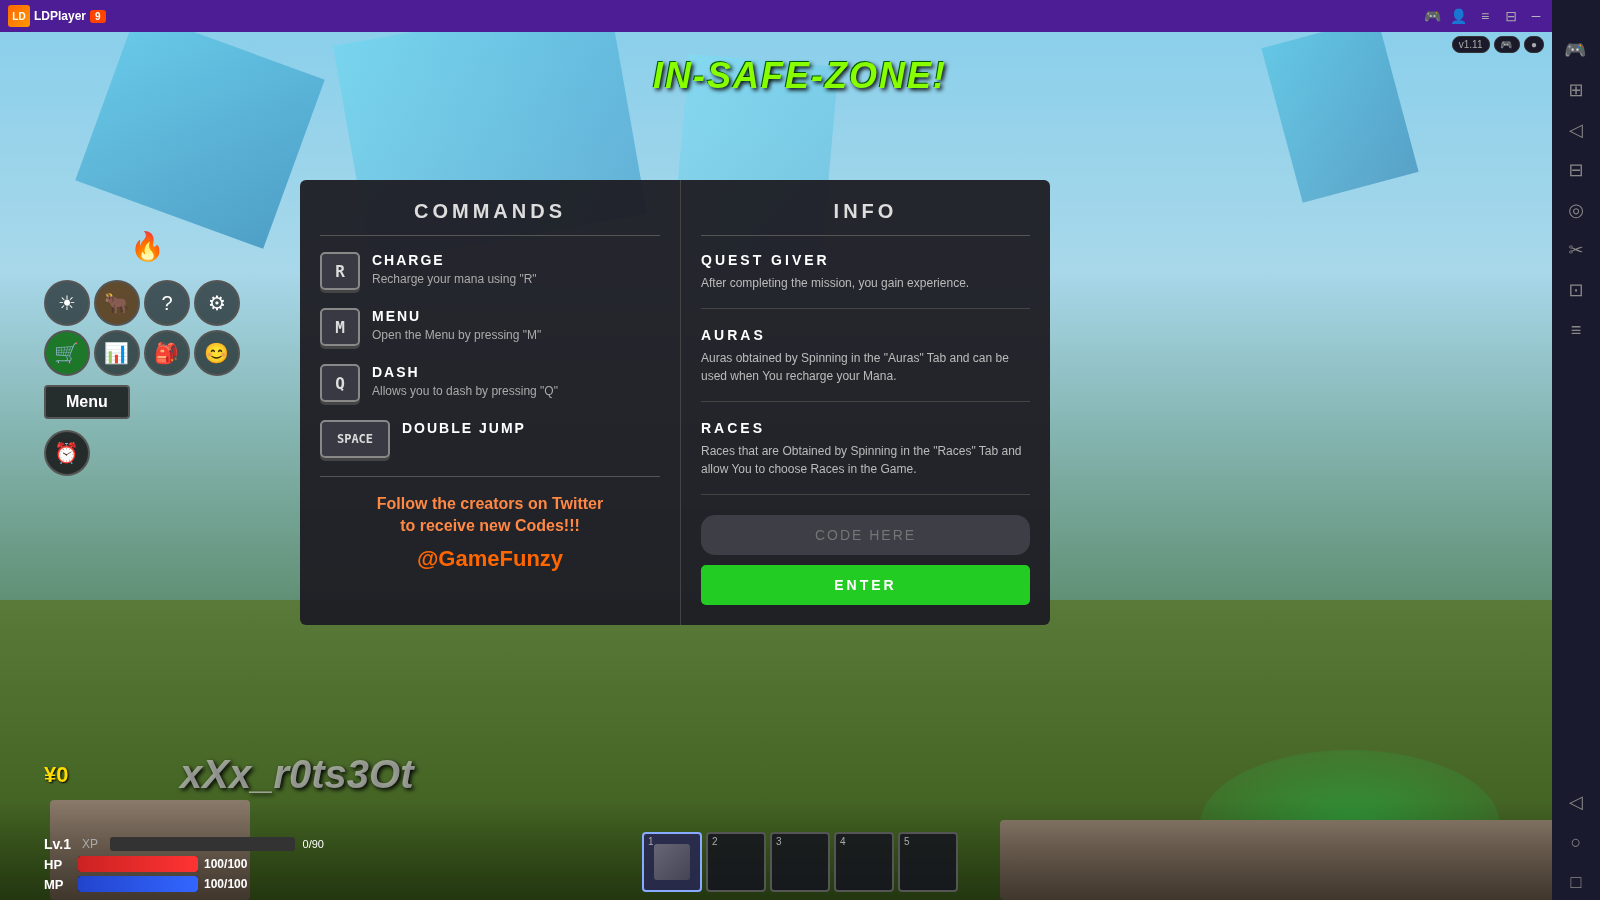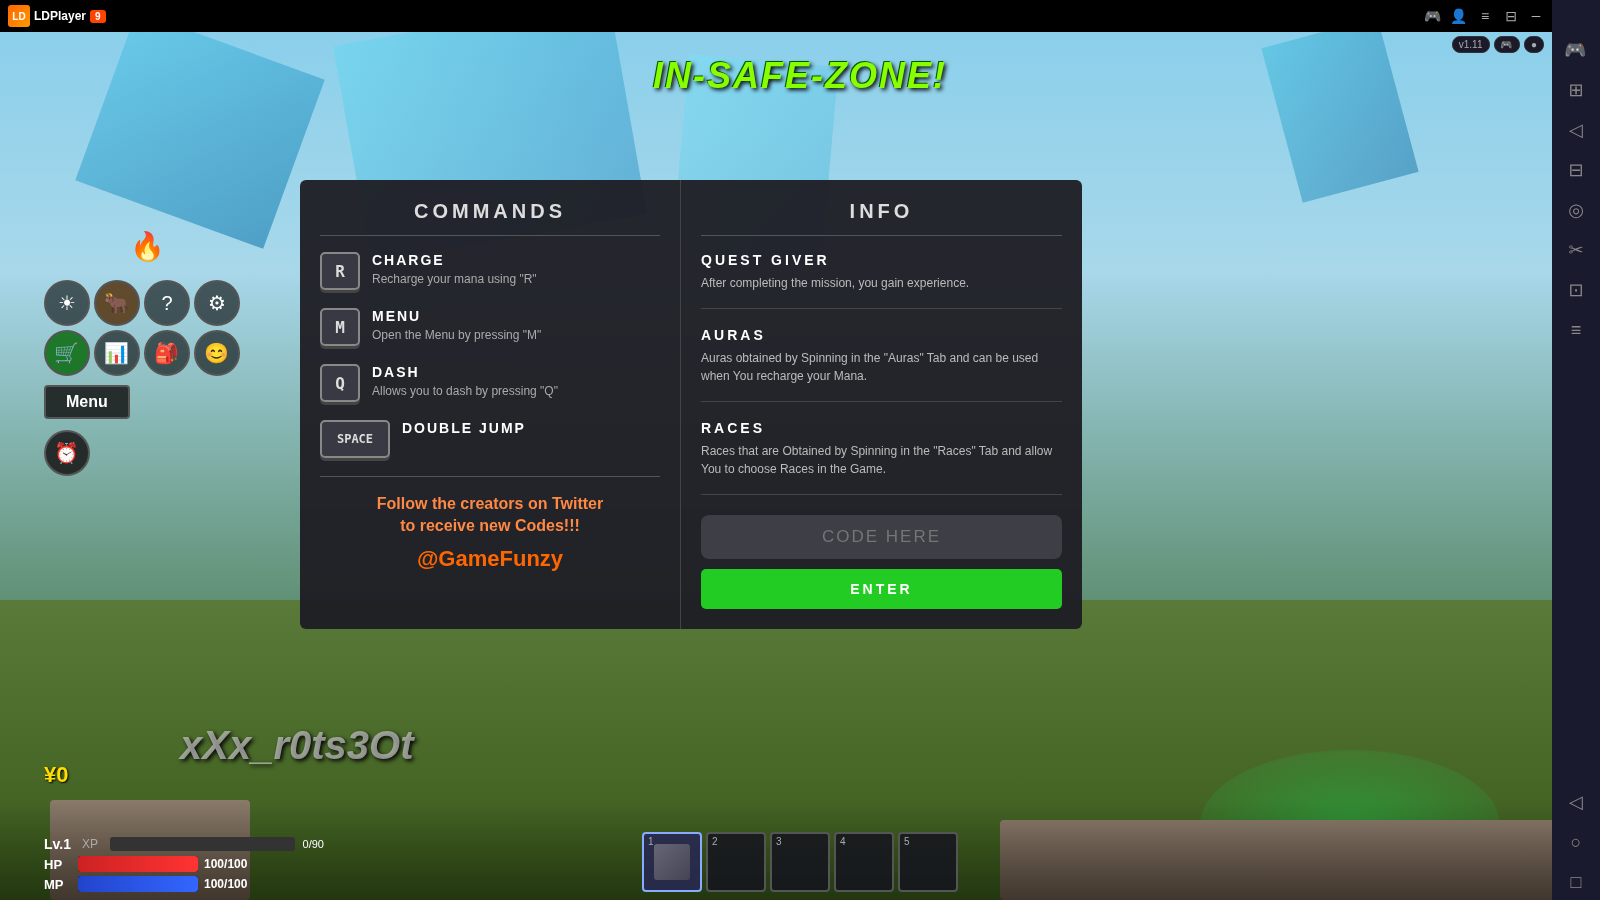--- a/index.html
+++ b/index.html
@@ -51,21 +51,21 @@
       border-radius: 4px;
     }
 
     
     .title-bar {
       position: absolute;
       top: 0;
       left: 0;
       right: 0;
       height: 32px;
-      background: #000000;
+      background: #4c1d95;
       z-index: 100;
       display: flex;
       align-items: center;
       padding: 0 8px;
       gap: 8px;
     }
 
     .title-bar-logo {
       display: flex;
       align-items: center;
@@ -407,21 +407,21 @@
     .hotbar-slot-img {
       width: 36px;
       height: 36px;
       background: linear-gradient(135deg, #555, #333);
       border-radius: 3px;
     }
 
     
     .username-display {
       position: absolute;
-      bottom: 132px;
+      bottom: 103px;
       left: 180px;
       z-index: 50;
       font-size: 40px;
       font-weight: 900;
       color: rgba(200,200,200,0.7);
       font-style: italic;
       text-shadow: 2px 2px 4px #000;
     }
 
     
@@ -520,21 +520,21 @@
     }
 
     .twitter-handle {
       color: #ff6600;
       font-size: 22px;
       font-weight: bold;
     }
 
     
     .info-panel {
-      width: 402px;
+      width: 370px;
       background: rgba(30, 28, 35, 0.95);
       border-radius: 0 6px 6px 0;
       padding: 20px;
       color: white;
       border-left: 1px solid #444;
     }
 
     .info-item {
       margin-bottom: 18px;
       padding-bottom: 16px;
@@ -557,23 +557,23 @@
       font-size: 12px;
       color: #bbb;
       line-height: 1.5;
     }
 
     .code-input {
       width: 100%;
       padding: 12px;
       background: rgba(80,80,90,0.6);
       border: none;
-      border-radius: 8px;
+      border-radius: 14px;
       color: #888;
-      font-size: 17px;
+      font-size: 14px;
       text-align: center;
       letter-spacing: 2px;
       margin-bottom: 10px;
       outline: none;
     }
 
     .enter-button {
       width: 100%;
       padding: 12px;
       background: #22cc22;

